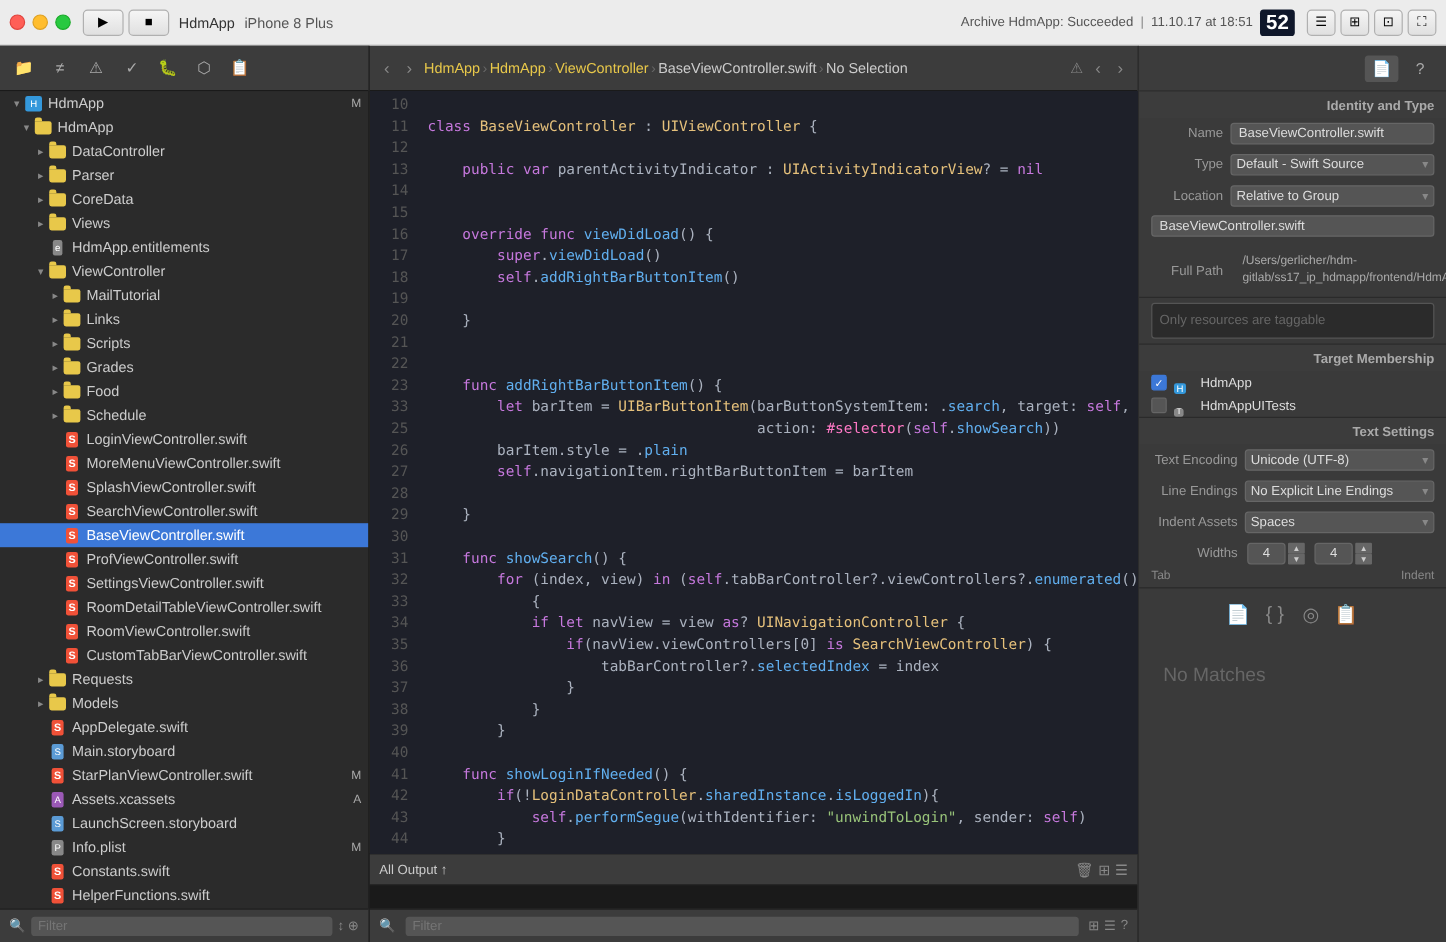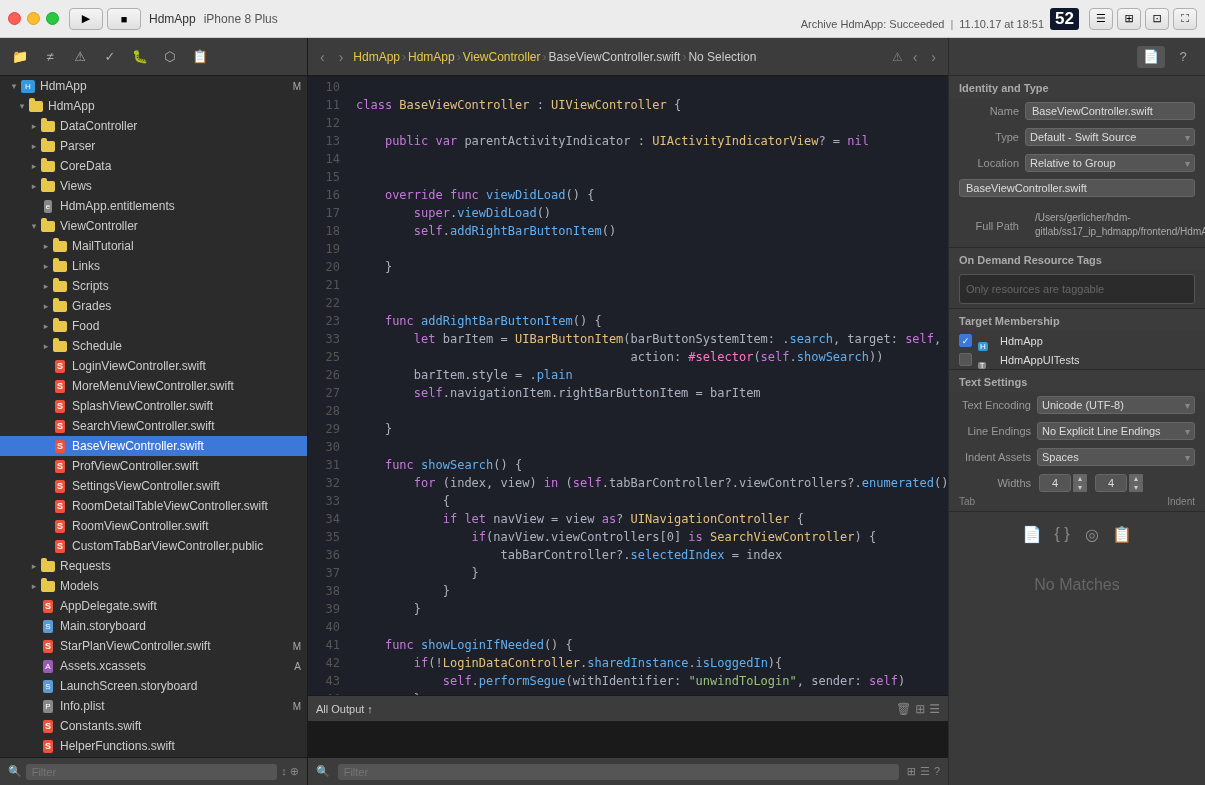--- a/index.html
+++ b/index.html
@@ -69,55 +69,55 @@
 
     
     .kw { color: #c678dd; }
     .fn { color: #61afef; }
     .str { color: #98c379; }
     .type { color: #e5c07b; }
     .plain { color: #abb2bf; }
     .sel-kw { color: #ff79c6; }
 
     
-    .bottom-panel { height: 90px; background: #1e1e1e; border-top: 1px solid #1a1a1a; display: flex; flex-direction: column; flex-shrink: 0; }
+    .bottom-panel { height: 74px; background: #1e1e1e; border-top: 1px solid #1a1a1a; display: flex; flex-direction: column; flex-shrink: 0; }
     .bottom-toolbar { height: 26px; background: #3c3c3c; display: flex; align-items: center; padding: 0 8px; gap: 8px; border-bottom: 1px solid #1a1a1a; }
     .bottom-label { font-size: 11px; color: #ccc; }
     .bottom-content { flex: 1; background: #1a1a1a; }
     .bottom-footer { height: 28px; background: #3c3c3c; display: flex; align-items: center; padding: 0 8px; gap: 8px; border-top: 1px solid #1a1a1a; }
     .bottom-filter { flex: 1; background: #555; border: none; border-radius: 3px; color: #ccc; font-size: 11px; padding: 2px 6px; outline: none; }
 
     
     .inspector { width: 257px; background: #3a3a3a; border-left: 1px solid #2a2a2a; display: flex; flex-direction: column; flex-shrink: 0; overflow-y: auto; }
     .inspector::-webkit-scrollbar { width: 6px; }
     .inspector::-webkit-scrollbar-thumb { background: #555; }
     .inspector-toolbar { height: 38px; background: #3c3c3c; display: flex; align-items: center; justify-content: flex-end; padding: 0 8px; gap: 4px; border-bottom: 1px solid #2a2a2a; }
     .inspector-icon-btn { width: 28px; height: 22px; background: transparent; border: none; color: #aaa; font-size: 13px; cursor: pointer; display: flex; align-items: center; justify-content: center; border-radius: 3px; }
     .inspector-icon-btn.active { background: #555; color: white; }
 
     .inspector-section { border-bottom: 1px solid #2a2a2a; }
-    .inspector-section-header { font-size: 11px; font-weight: 600; color: #aaa; padding: 6px 10px 4px; background: #3c3c3c; }
+    .inspector-section-header { font-size: 11px; font-weight: 600; color: #aaa; padding: 6px 10px 4px; background: #3c3c3c; text-align: right; }
     .inspector-row { display: flex; align-items: center; padding: 4px 10px; gap: 6px; min-height: 24px; }
     .inspector-label { font-size: 11px; color: #999; text-align: right; width: 60px; flex-shrink: 0; }
     .inspector-label-wide { font-size: 11px; color: #999; text-align: right; width: 72px; flex-shrink: 0; }
     .inspector-input { background: #555; border: 1px solid #666; border-radius: 3px; color: #ddd; font-size: 11px; padding: 2px 6px; width: 100%; outline: none; }
     .inspector-select { background: #555; border: 1px solid #666; border-radius: 3px; color: #ddd; font-size: 11px; padding: 2px 4px; flex: 1; outline: none; cursor: pointer; display: flex; align-items: center; justify-content: space-between; }
     .select-arrow { color: #888; font-size: 10px; }
     .inspector-path { font-size: 10px; color: #aaa; padding: 2px 10px 4px; line-height: 1.4; }
 
     .on-demand-tags { margin: 4px 10px; background: #2b2b2b; border: 1px solid #555; border-radius: 3px; padding: 4px 6px; font-size: 11px; color: #666; height: 30px; display: flex; align-items: center; }
 
     .checkbox-row { display: flex; align-items: center; padding: 3px 10px; gap: 6px; }
     .cb { width: 13px; height: 13px; border: 1px solid #666; border-radius: 2px; background: #555; display: flex; align-items: center; justify-content: center; flex-shrink: 0; }
     .cb.checked { background: #3c78d8; border-color: #3c78d8; }
     .cb-check { color: white; font-size: 9px; }
     .cb-icon { width: 14px; height: 12px; margin-right: 2px; }
     .cb-label { font-size: 11px; color: #ddd; }
 
-    .no-matches { text-align: center; font-size: 16px; color: #666; padding: 20px; }
+    .no-matches { text-align: left; font-size: 16px; color: #666; padding: 20px; }
     .stepper { display: flex; align-items: center; gap: 2px; }
     .stepper-val { background: #555; border: 1px solid #666; border-radius: 3px; color: #ddd; font-size: 11px; padding: 2px 4px; width: 32px; text-align: center; }
     .stepper-btns { display: flex; flex-direction: column; }
     .stepper-btn { width: 14px; height: 9px; background: #666; border: none; color: #ccc; font-size: 8px; cursor: pointer; display: flex; align-items: center; justify-content: center; border-radius: 1px; }
     .stepper-label { font-size: 10px; color: #888; }
 
     .indent-row { display: flex; align-items: center; gap: 8px; padding: 4px 10px; }
 
     .bottom-icons { display: flex; gap: 2px; padding: 8px 10px; justify-content: center; }
     .bottom-icon-btn { width: 28px; height: 28px; background: transparent; border: none; color: #888; font-size: 16px; cursor: pointer; display: flex; align-items: center; justify-content: center; }
@@ -130,21 +130,21 @@
     <div class="tl tl-close"></div>
     <div class="tl tl-min"></div>
     <div class="tl tl-max"></div>
   </div>
   <div class="titlebar-controls">
     <div class="tb-btn">▶</div>
     <div class="tb-btn">■</div>
   </div>
   <div style="font-size:12px;color:#333;margin-right:8px;">HdmApp</div>
   <div style="font-size:12px;color:#555;">iPhone 8 Plus</div>
-  <div class="status-bar-info" style="margin-left:auto;align-items:flex-end;">
+  <div class="status-bar-info" style="margin-left:auto;">
     <span>Archive HdmApp: Succeeded</span>
     <span style="color:#888;">|</span>
     <span>11.10.17 at 18:51</span>
     <span class="warning-badge">52</span>
   </div>
   <div style="display:flex;gap:4px;margin-left:10px;">
     <div class="tb-btn" style="width:24px;">☰</div>
     <div class="tb-btn" style="width:24px;">⊞</div>
     <div class="tb-btn" style="width:24px;">⊡</div>
     <div class="tb-btn" style="width:24px;">⛶</div>
@@ -352,21 +352,21 @@
             <span class="icon-swift">S</span>
           </span>
         <span>RoomViewController.swift</span>
       </div>
       <div class="tree-item">
         <span class="indent" style="width:36px;"></span>
         <span class="arrow" style="visibility:hidden;">▸</span>
         <span class="file-icon">
             <span class="icon-swift">S</span>
           </span>
-        <span>CustomTabBarViewController.public</span>
+        <span>CustomTabBarViewController.swift</span>
       </div>
       <div class="tree-item">
         <span class="indent" style="width:24px;"></span>
         <span class="arrow">▸</span>
         <span class="file-icon">
             <div class="icon-folder"></div>
           </span>
         <span>Requests</span>
       </div>
       <div class="tree-item">
@@ -602,21 +602,20 @@
         <input class="inspector-input" value="BaseViewController.swift" style="margin-bottom: 4px;">
       </div>
       <div class="inspector-row">
         <span class="inspector-label">Full Path</span>
         <span class="inspector-path" style="flex:1;font-size:10px;color:#aaa;line-height:1.4;">/Users/gerlicher/hdm-gitlab/ss17_ip_hdmapp/frontend/HdmApp_ios/HdmApp/BaseViewController.swift</span>
 
       </div>
     </div>
 
     <div class="inspector-section">
-      <div class="inspector-section-header">On Demand Resource Tags</div>
       <div class="on-demand-tags">Only resources are taggable</div>
     </div>
 
     <div class="inspector-section">
       <div class="inspector-section-header">Target Membership</div>
       <div class="checkbox-row">
         <div class="cb checked">
             <span class="cb-check">✓</span>
           </div>
         <span class="cb-icon"><span class="icon-project" style="font-size:8px;">H</span></span>

